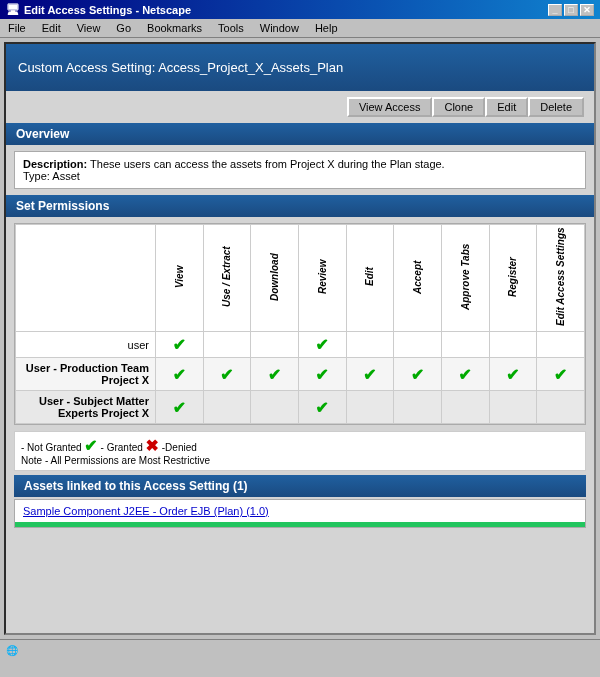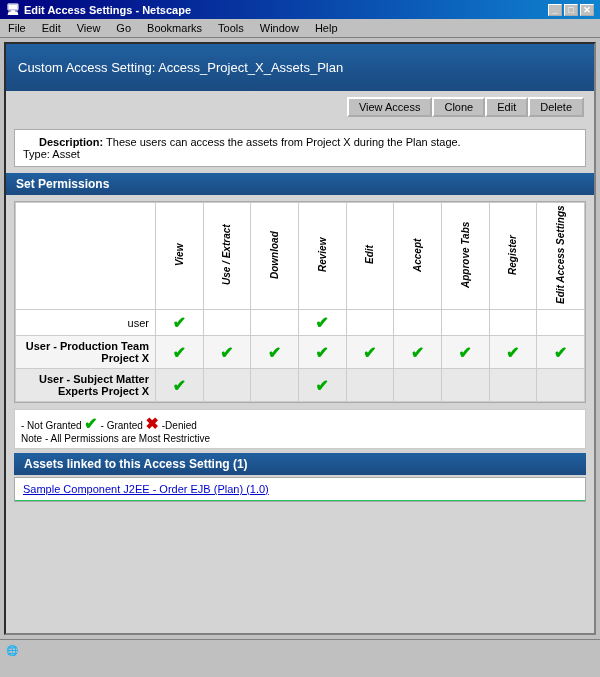--- a/index.html
+++ b/index.html
@@ -93,21 +93,21 @@
     }
 
     
     .overview-box {
       background: white;
       border: 1px solid #aaa;
       margin: 6px 8px;
       padding: 6px 8px;
       font-size: 11px;
     }
-    .overview-box .desc-label { font-weight: bold; margin-left: 16px; }
+    .overview-box .desc-label { font-weight: bold; }
 
     
     .permissions-container {
       background: white;
       margin: 6px 8px;
       border: 1px solid #aaa;
       overflow-x: auto;
     }
 
     .perm-table {
@@ -176,21 +176,21 @@
     }
     .assets-list {
       background: white;
       border: 1px solid #aaa;
       margin-top: 2px;
     }
     .asset-item {
       padding: 5px 8px;
       color: #0000cc;
       font-size: 11px;
-      border-bottom: 1px solid #22c55e;
+      border-bottom: 5px solid #22c55e;
       cursor: pointer;
       text-decoration: underline;
     }
 
     
     .content-area::-webkit-scrollbar { width: 14px; }
     .content-area::-webkit-scrollbar-track { background: #c0c0c0; }
     .content-area::-webkit-scrollbar-thumb { background: #808080; border: 2px outset #fff; }
 
     
@@ -241,20 +241,23 @@
     <span>Custom Access Setting: </span><span>Access_Project_X_Assets_Plan</span>
   </div>
 
   <div class="toolbar">
     <button class="toolbar-btn">View Access</button>
     <button class="toolbar-btn">Clone</button>
     <button class="toolbar-btn">Edit</button>
     <button class="toolbar-btn">Delete</button>
   </div>
 
+  <div class="section-header">
+    <span>Overview</span>
+  </div>
 
   <div class="overview-box">
     <div>
       <span class="desc-label bold-label">Description:</span>
       <span>These users can access the assets from Project X during the Plan stage.</span>
     </div>
     <div>
       <span class="bold-label">Type:</span>
       <span>Asset</span>
     </div>

